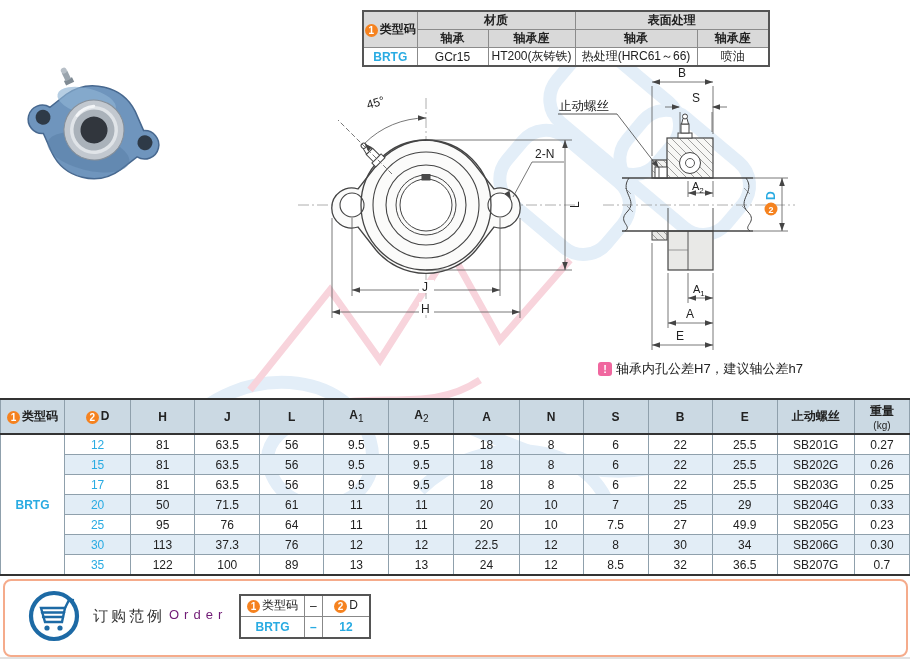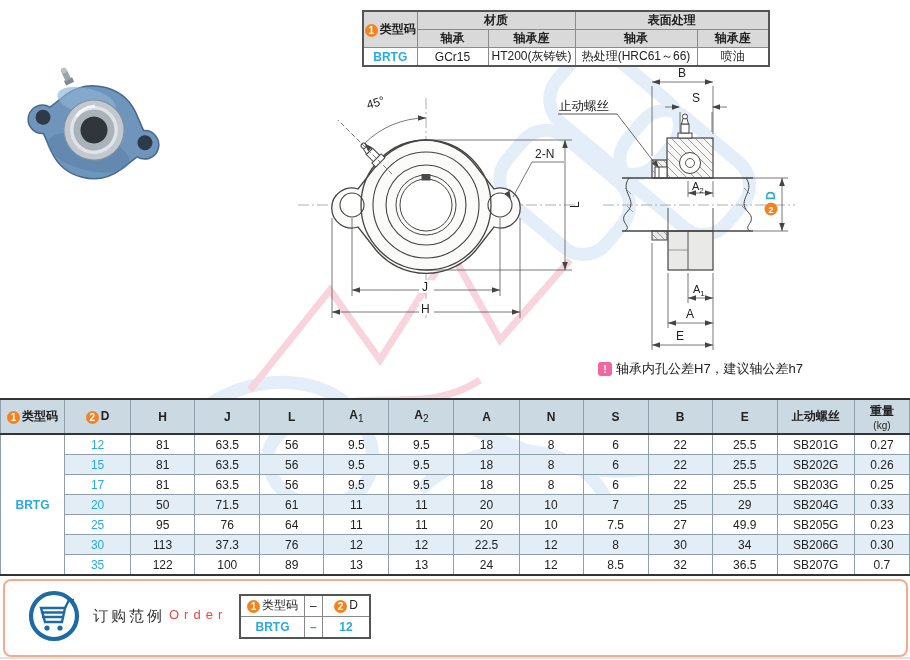--- a/index.html
+++ b/index.html
@@ -29,21 +29,21 @@
   .small{font-size:10px;font-weight:normal;}
   
   .note{left:598px;top:360px;z-index:3;font-size:13px;display:flex;align-items:center;gap:4px;}
   .note-icon{display:inline-flex;width:14px;height:14px;border-radius:3px;background:#f0679f;color:#fff;
              font-weight:bold;font-size:11px;align-items:center;justify-content:center;}
   
   .order-box{left:3px;top:579px;width:901px;height:74px;border:2px solid #f5ab8b;border-radius:8px;z-index:3;background:#fff;}
   .order-flex{position:absolute;left:22px;top:8px;display:flex;align-items:center;gap:12px;}
   .order-titles{display:flex;gap:4px;}
   .order-cn{font-size:15px;color:#333;letter-spacing:3px;}
-  .order-en{font-size:13px;color:#ef4444;letter-spacing:5px;}
+  .order-en{font-size:13px;color:#701a75;letter-spacing:5px;}
   .order-table{border-collapse:collapse;table-layout:fixed;border:2px solid #555;}
   .order-table td{border:1px solid #888;text-align:center;font-size:12px;height:18px;background:#fff;}
   .order-table td.val{color:#29abe2;font-weight:bold;}
   .bottom-line{left:0;top:657px;width:910px;height:2px;background:#e2e2e2;z-index:1;}
   svg text{font-family:"Liberation Sans","DejaVu Sans",sans-serif;}
 </style>
 </head>
 <body>
 
 <div class="page">

